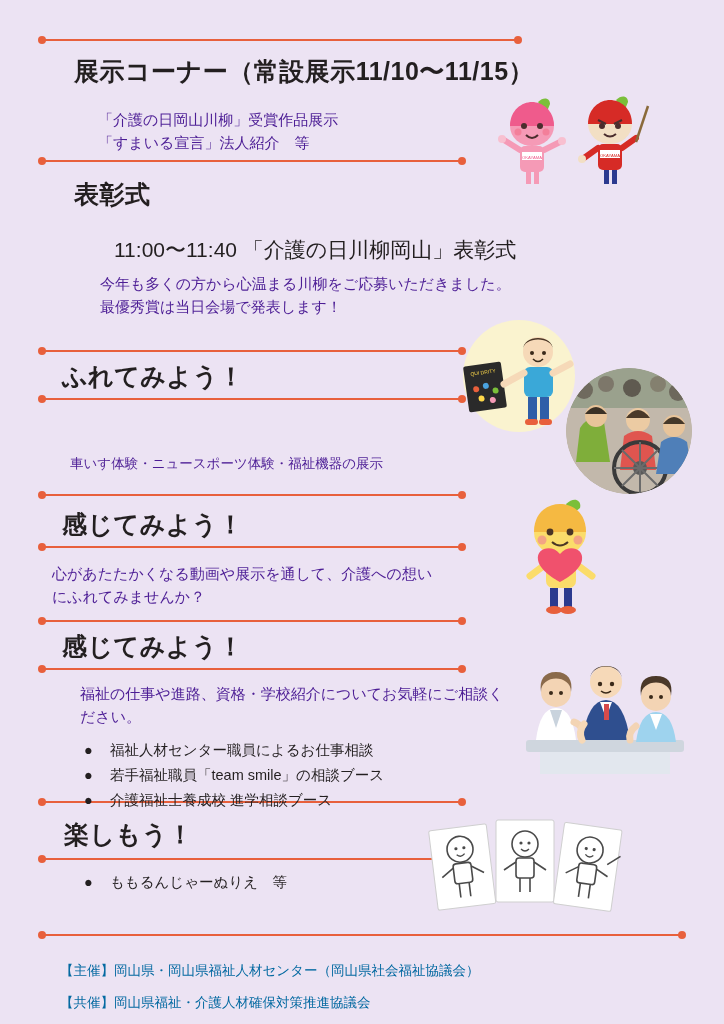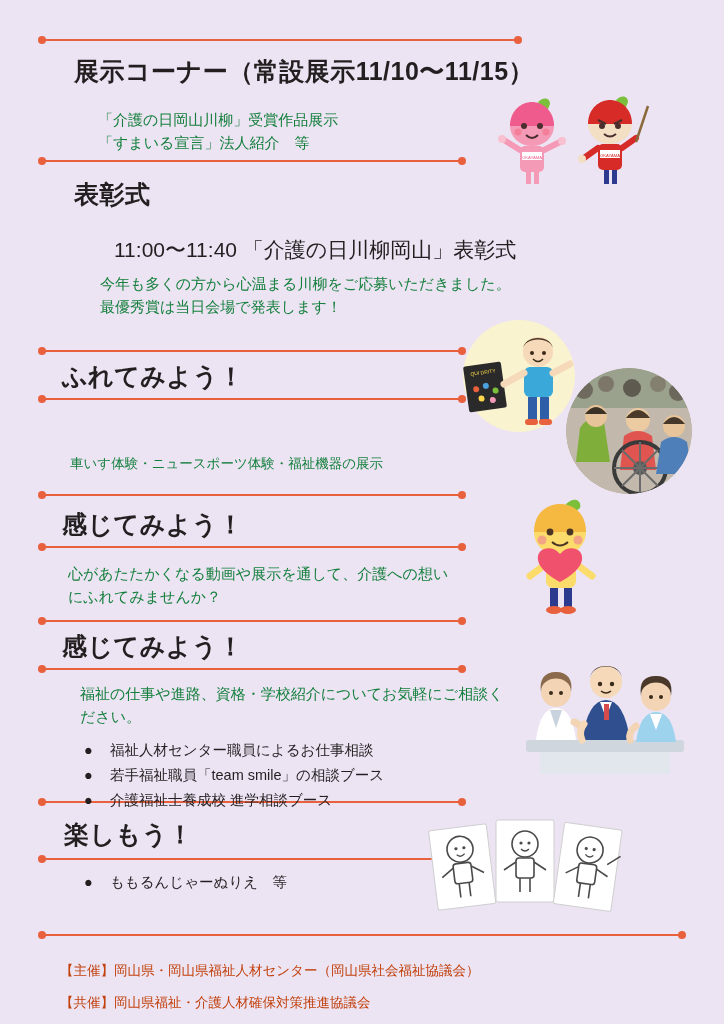--- a/index.html
+++ b/index.html
@@ -47,21 +47,21 @@
     font-size: 25px;
     font-weight: bold;
     letter-spacing: 0.5px;
     color: #231f20;
     white-space: nowrap;
   }
   .body-text {
     position: absolute;
     font-size: 15px;
     line-height: 1.55;
-    color: #15803d;
+    color: #4c1d95;
     white-space: pre-line;
   }
   .body-text.small {
     font-size: 13.5px;
   }
   .big-line {
     position: absolute;
     font-size: 21px;
     color: #231f20;
     white-space: nowrap;
@@ -75,21 +75,21 @@
   }
   .bullets div { white-space: nowrap; }
   .bullets .dot {
     display: inline-block;
     width: 26px;
     text-align: left;
   }
   .footer-line {
     position: absolute;
     font-size: 13.5px;
-    color: #c2410c;
+    color: #0369a1;
     white-space: nowrap;
   }
 
   
   .art { position: absolute; }
   .photo {
     position: absolute;
     border-radius: 50%;
     overflow: hidden;
   }
@@ -117,21 +117,21 @@
 
   <div class="sec-title" style="left:74px; top:178px;">表彰式</div>
   <div class="big-line" style="left:106px; top:236px;">11:00〜11:40 「介護の日川柳岡山」表彰式</div>
   <div class="body-text" style="left:100px; top:272px; width:480px;">今年も多くの方から心温まる川柳をご応募いただきました。
 最優秀賞は当日会場で発表します！</div>
 
   <div class="sec-title" style="left:62px; top:360px;">ふれてみよう！</div>
   <div class="body-text small" style="left:70px; top:454px; width:420px;">車いす体験・ニュースポーツ体験・福祉機器の展示</div>
 
   <div class="sec-title" style="left:62px; top:508px;">感じてみよう！</div>
-  <div class="body-text" style="left:68px; top:562px; width:450px;">心があたたかくなる動画や展示を通して、介護への想い
+  <div class="body-text" style="left:52px; top:562px; width:450px;">心があたたかくなる動画や展示を通して、介護への想い
 にふれてみませんか？</div>
 
   <div class="sec-title" style="left:62px; top:630px;">感じてみよう！</div>
   <div class="body-text" style="left:80px; top:682px; width:450px;">福祉の仕事や進路、資格・学校紹介についてお気軽にご相談く
 ださい。</div>
   <div class="bullets" style="left:84px; top:738px;">
     <div><span class="dot">●</span><span>福祉人材センター職員によるお仕事相談</span></div>
     <div><span class="dot">●</span><span>若手福祉職員「team smile」の相談ブース</span></div>
     <div><span class="dot">●</span><span>介護福祉士養成校 進学相談ブース</span></div>
   </div>

